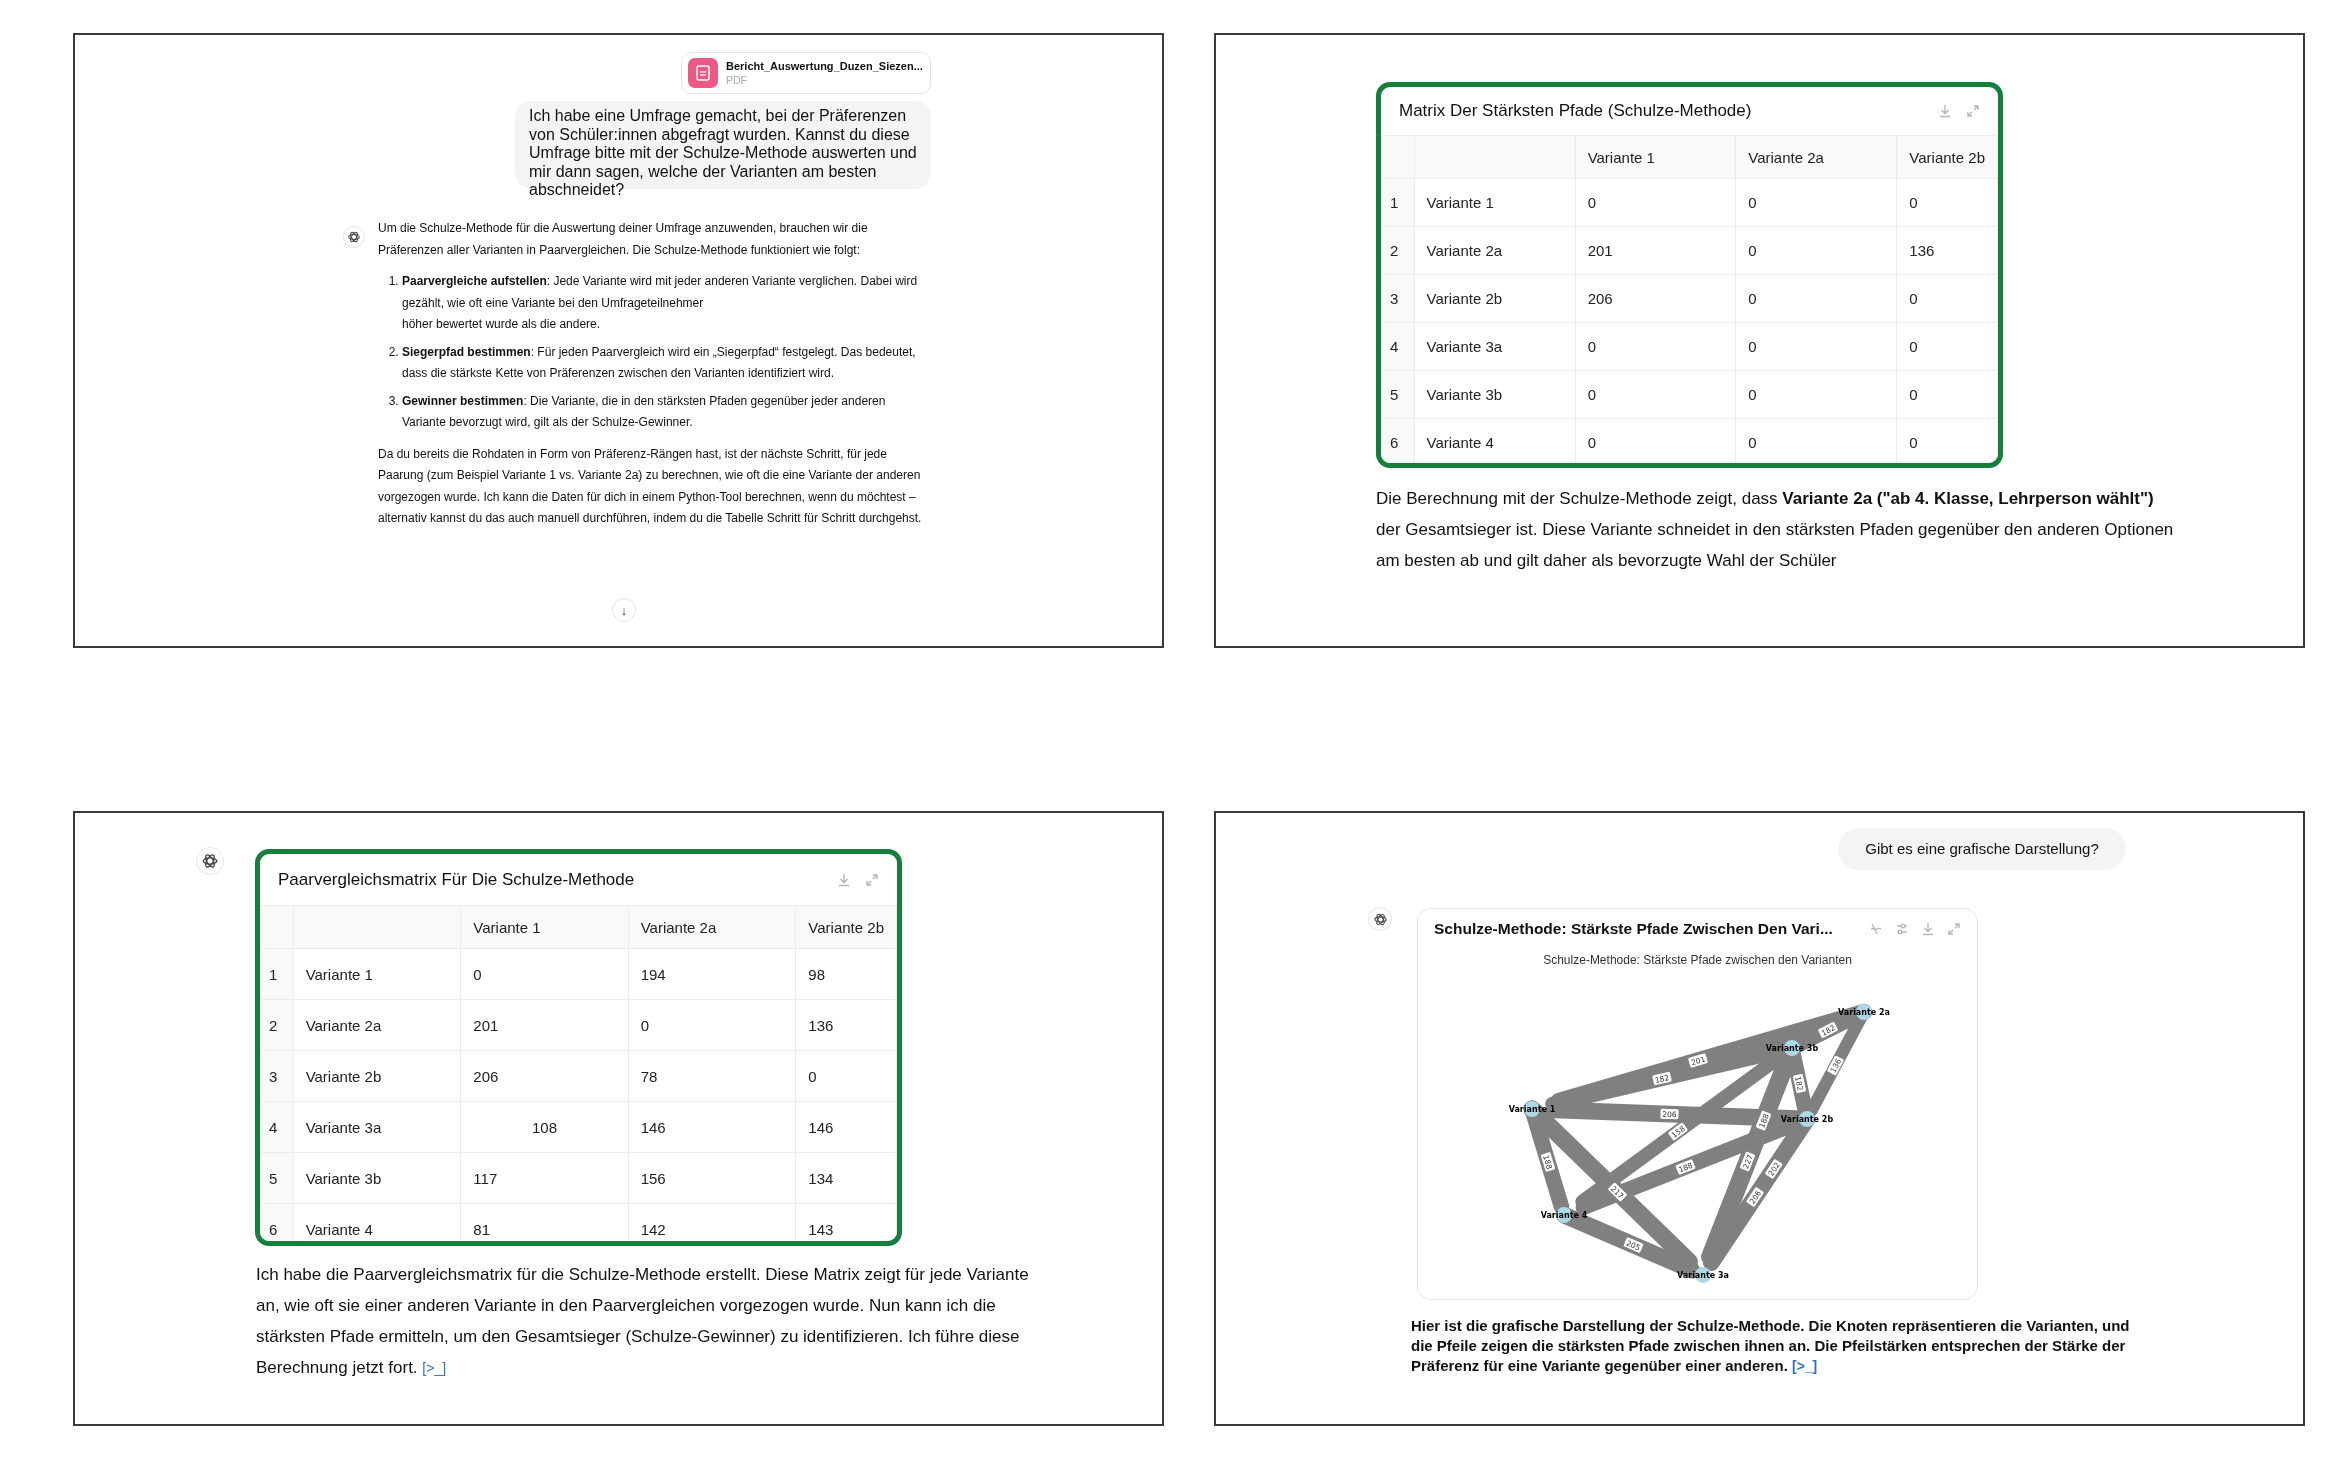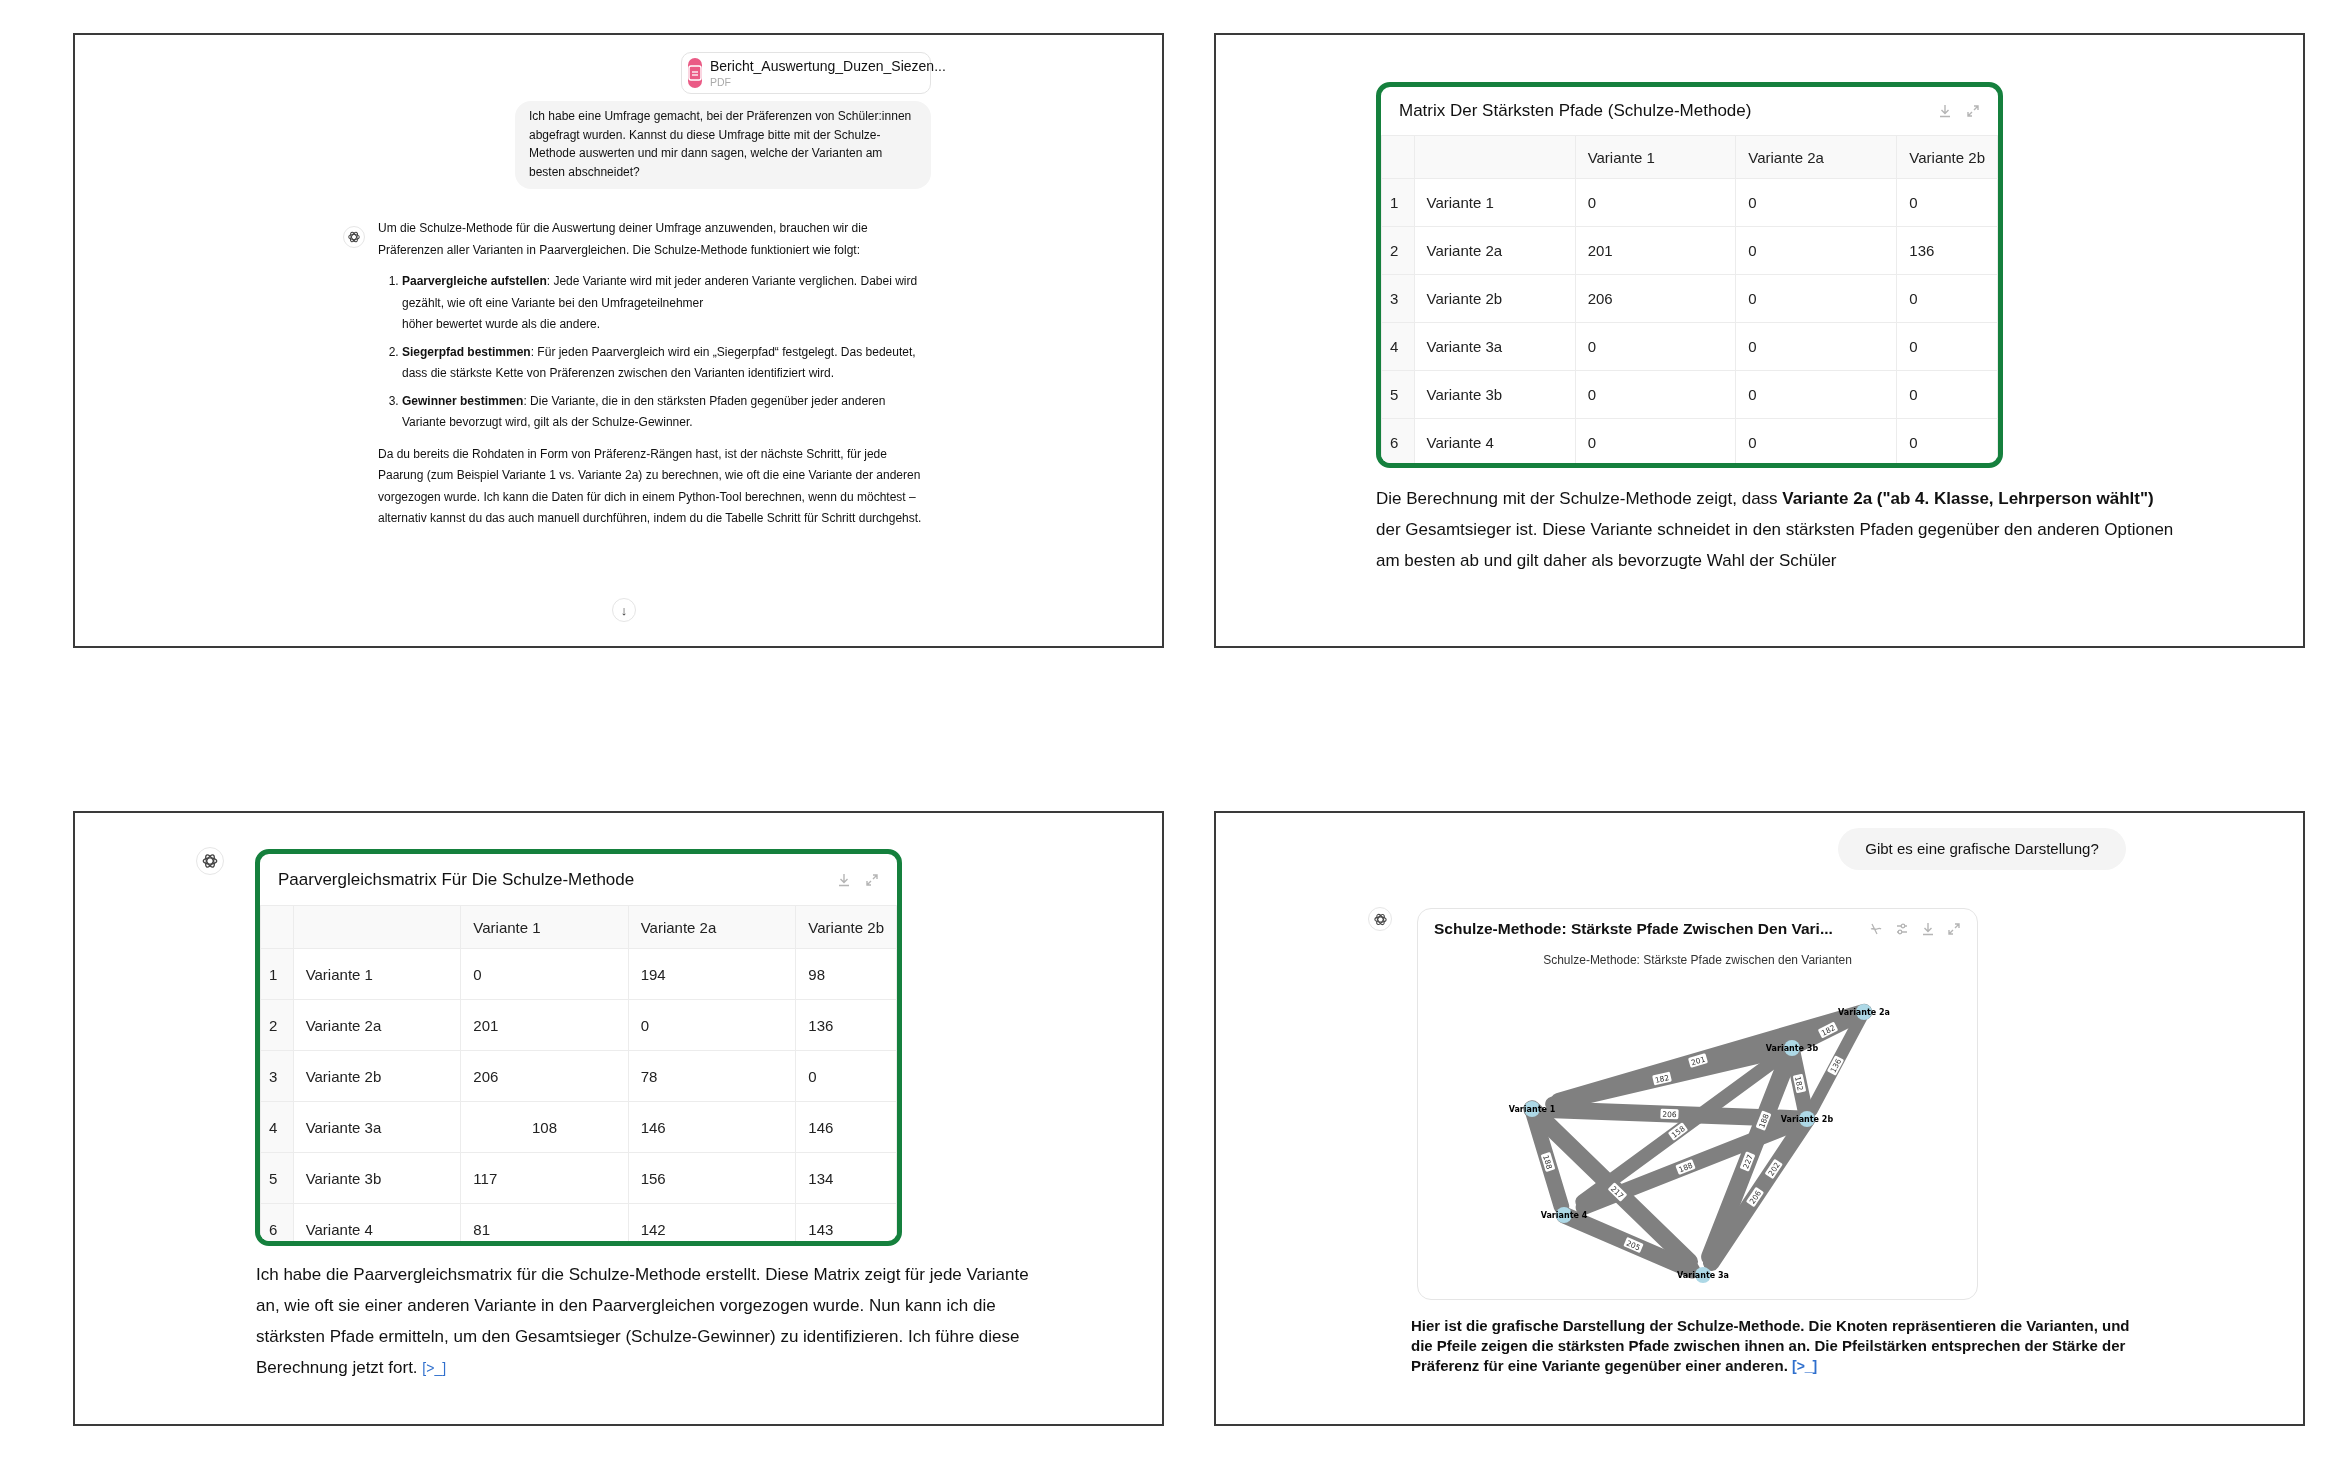--- a/index.html
+++ b/index.html
@@ -7,23 +7,23 @@
          font-family:"Liberation Sans", sans-serif; color:#0d0d0d; }
   .panel { position:absolute; border:2px solid #3a3a3a; background:#fff; overflow:hidden; box-sizing:border-box; }
   #p1 { left:73px; top:33px; width:1091px; height:615px; }
   #p2 { left:1214px; top:33px; width:1091px; height:615px; }
   #p3 { left:73px; top:811px; width:1091px; height:615px; }
   #p4 { left:1214px; top:811px; width:1091px; height:615px; }
   
   .file-chip { position:absolute; left:606px; top:17px; width:250px; height:42px; border:1px solid #e3e3e3; border-radius:10px;
                background:#fff; display:flex; align-items:center; box-sizing:border-box; padding:0 6px; }
   .file-icon { width:30px; height:30px; border-radius:7px; background:#ea5a85; display:flex; align-items:center; justify-content:center; margin-right:8px; }
-  .file-name { font-size:14px; font-weight:normal; color:#111; white-space:nowrap; overflow:hidden; }
+  .file-name { font-size:11px; font-weight:bold; color:#111; white-space:nowrap; overflow:hidden; }
   .file-type { font-size:10.5px; color:#aaa; margin-top:2px; }
-  .user-bubble { position:absolute; background:#f4f4f4; border-radius:16px; box-sizing:border-box; font-size:12px; line-height:18.5px; color:#111; }
+  .user-bubble { position:absolute; background:#f4f4f4; border-radius:16px; box-sizing:border-box; font-size:16px; line-height:18.5px; color:#111; }
   #p1 .user-bubble { left:440px; top:66px; width:416px; height:88px; padding:6px 14px; }
   .avatar { position:absolute; width:26px; height:26px; border-radius:50%; border:1px solid #e6e6e6; background:#fff; display:flex; align-items:center; justify-content:center; }
   .assistant-text { position:absolute; font-size:12px; line-height:21.5px; color:#111; }
   .assistant-text p { margin:0 0 10px 0; }
   .assistant-text ol { margin:2px 0 10px 0; padding-left:24px; }
   .assistant-text li { margin-bottom:6px; }
   .scroll-down { position:absolute; width:22px; height:22px; border-radius:50%; border:1px solid #e5e5e5; background:#fff;
                  display:flex; align-items:center; justify-content:center; font-size:13px; color:#333; }
 
   

